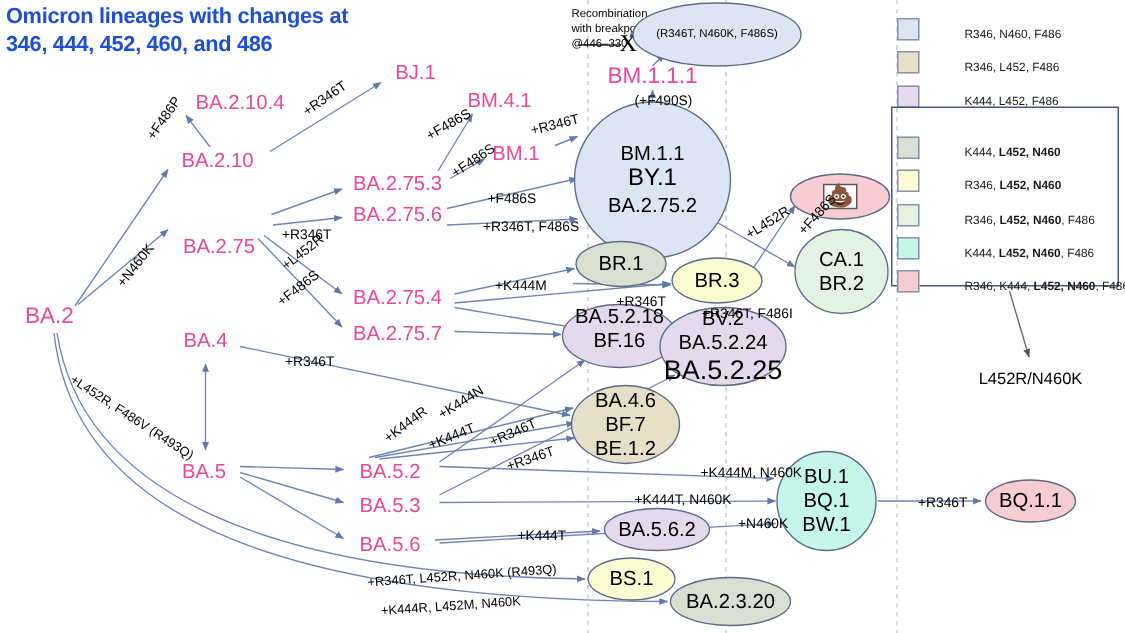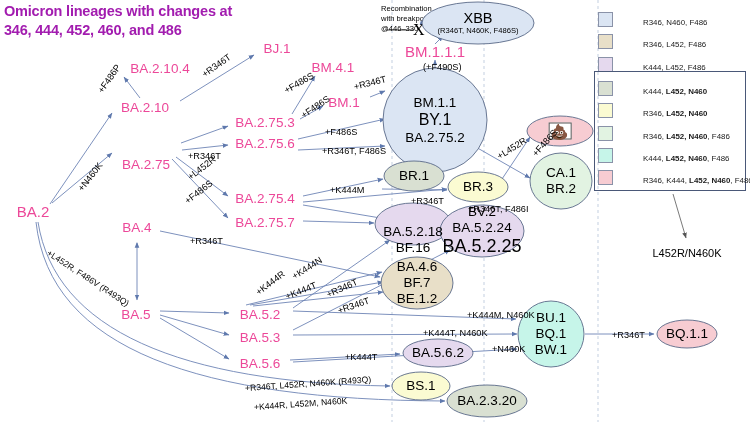--- a/index.html
+++ b/index.html
@@ -20,21 +20,21 @@
     width: 750px; height: 422px;
     pointer-events: none;
   }
   .title {
     position: absolute;
     left: 4px; top: 2px;
     width: 340px;
     font-size: 14.5px;
     font-weight: bold;
     line-height: 1.28;
-    color: #a21caf;
+    color: #1d4ed8;
     letter-spacing: -0.2px;
   }
   
   .node-plain {
     position: absolute;
     font-size: 13.5px;
     color: #ec4899;
     white-space: nowrap;
     transform: translate(-50%, -50%);
   }
@@ -98,21 +98,21 @@
     white-space: nowrap;
   }
   .leg-tx b { font-weight: bold; }
   #legend-box {
     position: absolute;
     left: 594px; top: 71px;
     width: 152px; height: 120px;
     border: 1px solid #4a5878;
     box-sizing: border-box;
   }
-  #legend-lower { position: absolute; left: 598px; top: 74px; width: 127px; }
+  #legend-lower { position: absolute; left: 598px; top: 84px; width: 127px; }
   .annot {
     position: absolute;
     font-size: 11px;
     color: #000;
     white-space: nowrap;
     transform: translate(-50%, -50%);
   }
   .poo {
     position: absolute;
     transform: translate(-50%,-50%);
@@ -262,40 +262,39 @@
         <ellipse cx="413" cy="224" rx="38" ry="21" fill="#e5d9ee" stroke="#5a6a88" stroke-width="0.9"></ellipse>
         <ellipse cx="482" cy="231" rx="42" ry="26" fill="#e5d9ee" stroke="#5a6a88" stroke-width="0.9"></ellipse>
         <ellipse cx="417" cy="283" rx="36" ry="26" fill="#e8dfc8" stroke="#5a6a88" stroke-width="0.9"></ellipse>
         <ellipse cx="438" cy="353" rx="35" ry="14" fill="#e5d9ee" stroke="#5a6a88" stroke-width="0.9"></ellipse>
         <ellipse cx="551" cy="334" rx="33" ry="33" fill="#c6f5e9" stroke="#5a6a88" stroke-width="0.9"></ellipse>
         <ellipse cx="687" cy="334" rx="30" ry="14" fill="#f7ccd2" stroke="#5a6a88" stroke-width="0.9"></ellipse>
         <ellipse cx="421" cy="386" rx="29" ry="14" fill="#fbfbd2" stroke="#5a6a88" stroke-width="0.9"></ellipse>
         <ellipse cx="487" cy="401" rx="40" ry="16" fill="#d9e0d2" stroke="#5a6a88" stroke-width="0.9"></ellipse>
       </svg>
       <div class="ell-label" style="left: 478px; top: 23px;">
-        <span class="ln" style="font-size: 14.5px;">XBB</span>
         <span class="ln" style="font-size: 7.6px;">(R346T, N460K, F486S)</span>
       </div>
       <div class="ell-label" style="left: 435px; top: 120px;">
         <span class="ln" style="font-size: 13.5px;">BM.1.1</span>
         <span class="ln" style="font-size: 16px;">BY.1</span>
         <span class="ln" style="font-size: 13.5px;">BA.2.75.2</span>
       </div>
       <div class="ell-label" style="left: 414px; top: 176px;">
         <span class="ln" style="font-size: 13.5px;">BR.1</span>
       </div>
       <div class="ell-label" style="left: 478px; top: 187px;">
         <span class="ln" style="font-size: 13.5px;">BR.3</span>
       </div>
       <div class="ell-label" style="left: 561px; top: 181px;">
         <span class="ln" style="font-size: 13.5px;">CA.1</span>
         <span class="ln" style="font-size: 13.5px;">BR.2</span>
       </div>
       <div class="poo" style="left: 560px; top: 131px;">💩</div>
-      <div class="ell-label" style="left: 413px; top: 240px;">
+      <div class="ell-label" style="left: 413px; top: 219px;">
         <span class="ln" style="font-size: 13.5px;">BA.5.2.18</span>
         <span class="ln" style="font-size: 13.5px;">BF.16</span>
       </div>
       <div class="ell-label" style="left: 482px; top: 231px;">
         <span class="ln" style="font-size: 13.5px;">BV.2</span>
         <span class="ln" style="font-size: 13.5px;">BA.5.2.24</span>
         <span class="ln" style="font-size: 18px;">BA.5.2.25</span>
       </div>
       <div class="ell-label" style="left: 417px; top: 283px;">
         <span class="ln" style="font-size: 13.5px;">BA.4.6</span>

